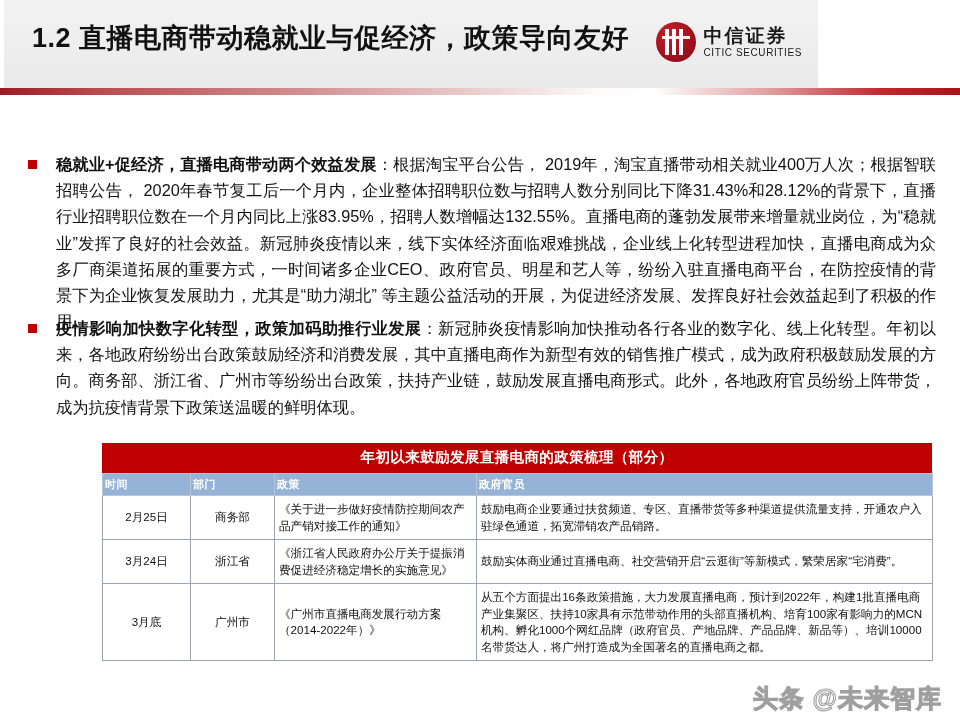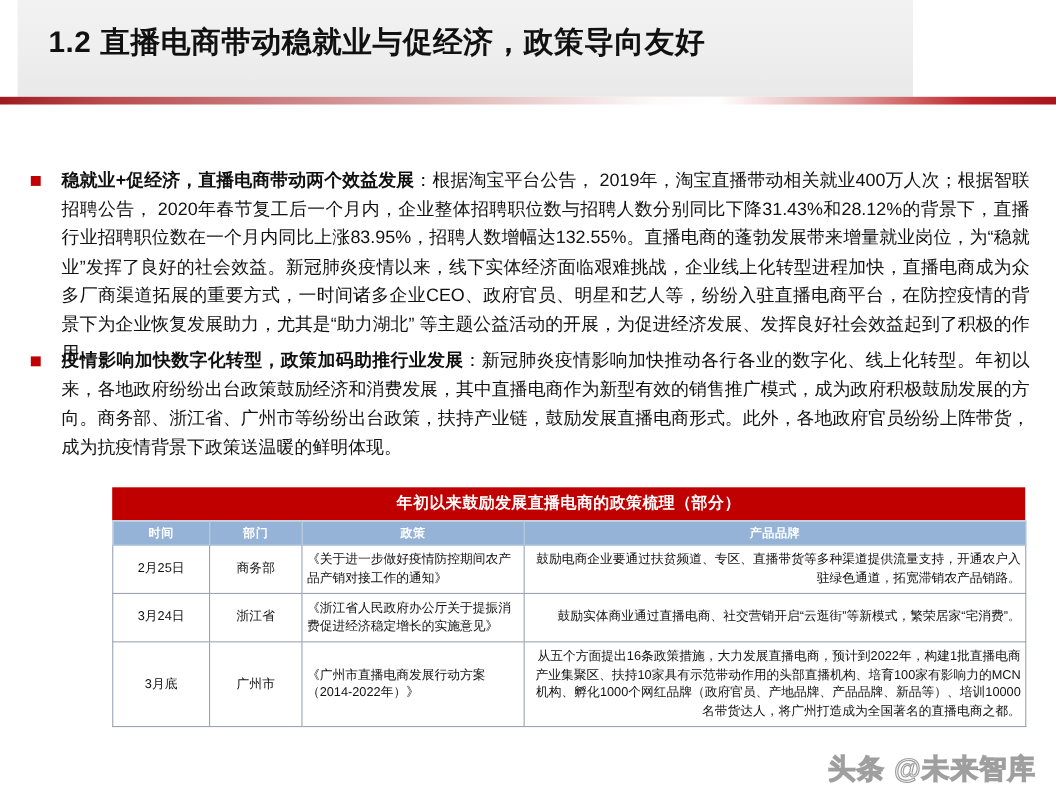--- a/index.html
+++ b/index.html
@@ -12,21 +12,21 @@
   #slide {
     position: relative;
     width: 960px; height: 720px;
     background: #ffffff;
     overflow: hidden;
   }
 
   
   .header {
     position: absolute;
-    left: 16px; top: 0;
+    left: 4px; top: 0;
     width: 814px; height: 88px;
     background: linear-gradient(to bottom, #f2f2f2 0%, #eeeeee 55%, #e9e9e9 100%);
   }
   .header-title {
     position: absolute;
     left: 28px; top: 20px;
     font-size: 27px;
     font-weight: bold;
     color: #111111;
     letter-spacing: 0.5px;
@@ -137,42 +137,42 @@
     table-layout: fixed;
     background: #ffffff;
   }
   table.policy th {
     background: #95b3d7;
     color: #ffffff;
     font-size: 11px;
     font-weight: bold;
     padding: 3px 2px;
     border: 1px solid #b7c7d9;
-    text-align: center;
+    text-align: left;
     letter-spacing: 0.5px;
   }
   table.policy td {
     border: 1px solid #9aa5b1;
     font-size: 11.6px;
     color: #111111;
     padding: 5px 4px;
     vertical-align: middle;
     line-height: 16.5px;
   }
   td.c-time, td.c-dept {
     text-align: center;
     font-size: 13px;
   }
   td.c-policy {
     text-align: left;
     font-size: 12.4px;
     line-height: 17px;
   }
   td.c-summary {
-    text-align: right;
+    text-align: left;
     vertical-align: top;
     font-size: 11.9px;
     line-height: 17.2px;
     padding: 6px 5px;
   }
   col.w-time { width: 88px; }
   col.w-dept { width: 84px; }
   col.w-policy { width: 202px; }
   col.w-summary { width: 456px; }
 
@@ -196,20 +196,27 @@
     pointer-events: none;
   }
 </style>
 </head>
 <body>
 
 <div id="slide">
 
   <div class="header">
     <div class="header-title">1.2 直播电商带动稳就业与促经济，政策导向友好</div>
+    <div class="logo-wrap">
+      <div class="logo-mark"></div>
+      <div class="logo-text">
+        <div class="logo-cn">中信证券</div>
+        <div class="logo-en">CITIC SECURITIES</div>
+      </div>
+    </div>
   </div>
   <div class="header-rule"></div>
 
   <div class="para" id="para1">
     <span class="bullet"></span>
     <div class="para-text">
       <span class="para-lead">稳就业+促经济，直播电商带动两个效益发展</span><span>：根据淘宝平台公告， 2019年，淘宝直播带动相关就业400万人次；根据智联招聘公告， 2020年春节复工后一个月内，企业整体招聘职位数与招聘人数分别同比下降31.43%和28.12%的背景下，直播行业招聘职位数在一个月内同比上涨83.95%，招聘人数增幅达132.55%。直播电商的蓬勃发展带来增量就业岗位，为“稳就业”发挥了良好的社会效益。新冠肺炎疫情以来，线下实体经济面临艰难挑战，企业线上化转型进程加快，直播电商成为众多厂商渠道拓展的重要方式，一时间诸多企业CEO、政府官员、明星和艺人等，纷纷入驻直播电商平台，在防控疫情的背景下为企业恢复发展助力，尤其是“助力湖北” 等主题公益活动的开展，为促进经济发展、发挥良好社会效益起到了积极的作用。</span>
     </div>
   </div>
 
@@ -227,21 +234,21 @@
         <col class="w-time">
           <col class="w-dept">
           <col class="w-policy">
           <col class="w-summary">
       </colgroup>
       <thead>
         <tr>
           <th>时间</th>
           <th>部门</th>
           <th>政策</th>
-          <th>产品品牌</th>
+          <th>政府官员</th>
         </tr>
       </thead>
       <tbody>
         <tr>
           <td class="c-time">2月25日</td>
           <td class="c-dept">商务部</td>
           <td class="c-policy">《关于进一步做好疫情防控期间农产品产销对接工作的通知》</td>
           <td class="c-summary">鼓励电商企业要通过扶贫频道、专区、直播带货等多种渠道提供流量支持，开通农户入驻绿色通道，拓宽滞销农产品销路。</td>
         </tr>
         <tr>

